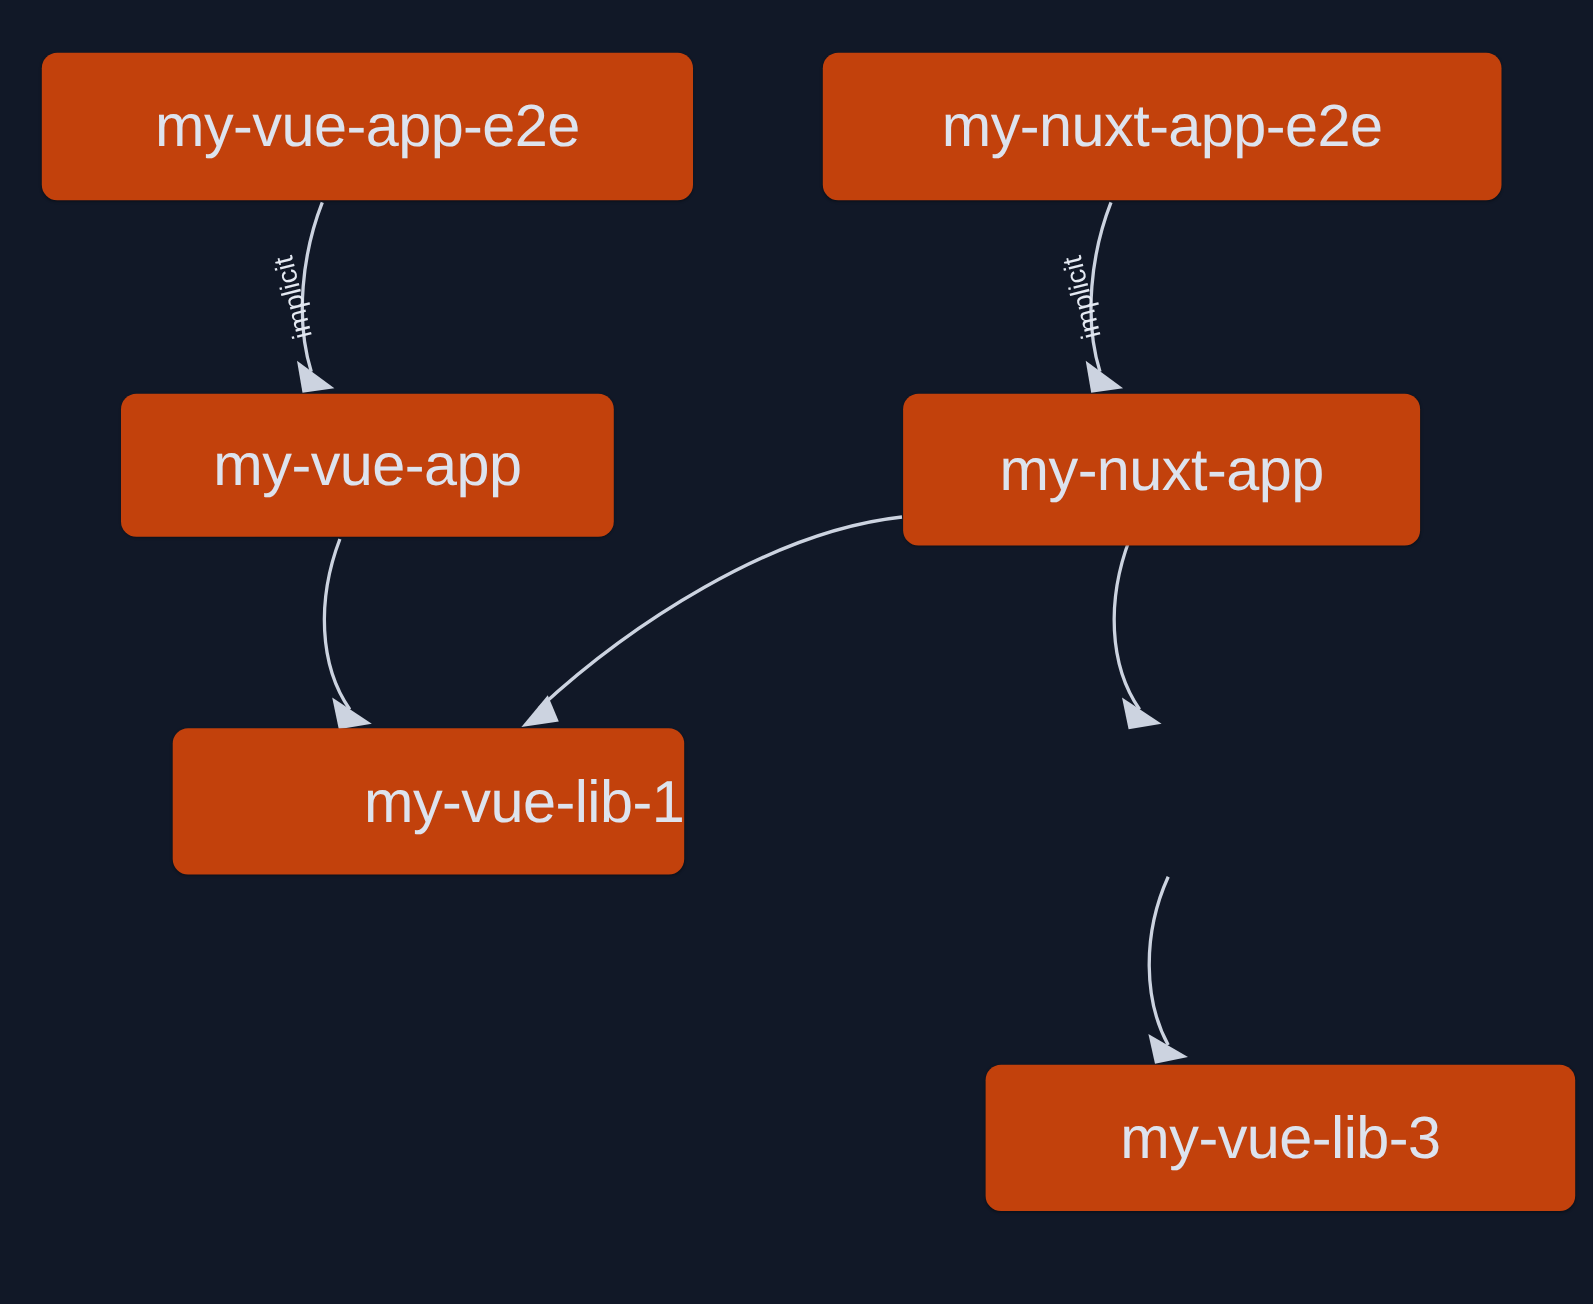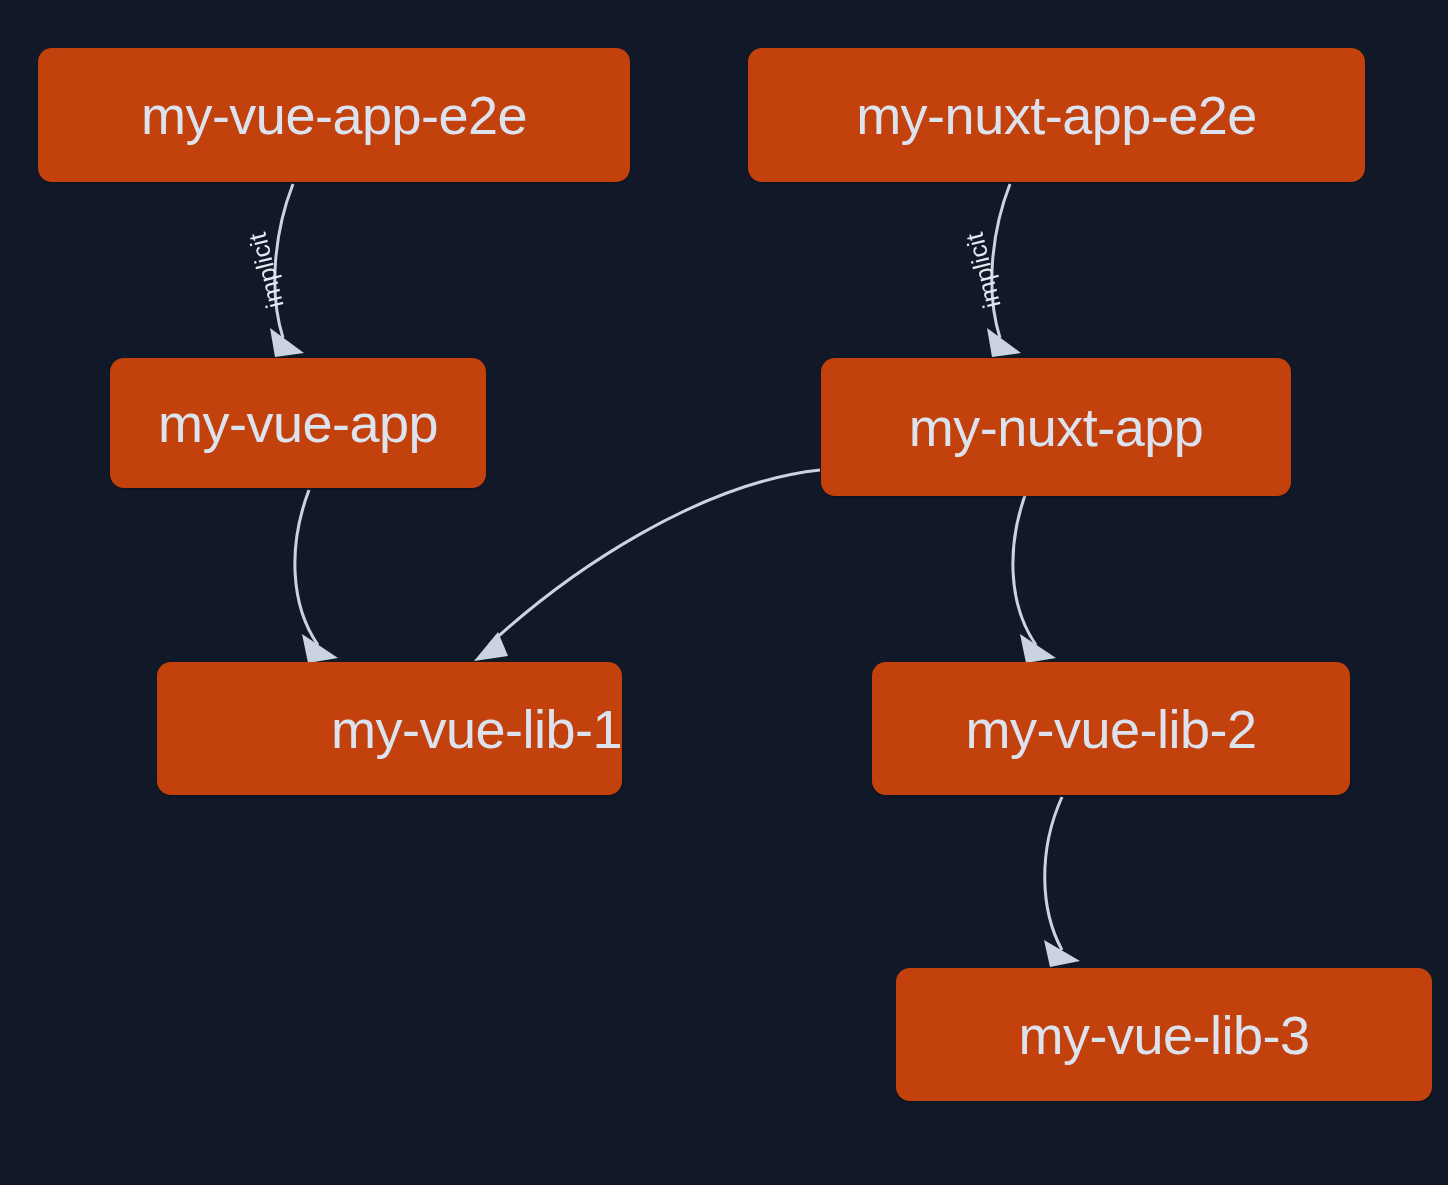--- a/index.html
+++ b/index.html
@@ -101,33 +101,30 @@
   </svg>
 
   <div class="graph-node" style="left:38px; top:48px; width:592px; height:134px;">
     <span class="node-label">my-vue-app-e2e</span>
   </div>
 
   <div class="graph-node" style="left:748px; top:48px; width:617px; height:134px;">
     <span class="node-label">my-nuxt-app-e2e</span>
   </div>
 
-  <div class="graph-node" style="left:110px; top:358px; width:376px; height:130px;">
+  <div class="graph-node" style="left:110px; top:358px; width:448px; height:130px;">
     <span class="node-label">my-vue-app</span>
   </div>
 
   <div class="graph-node" style="left:821px; top:358px; width:470px; height:138px;">
     <span class="node-label">my-nuxt-app</span>
   </div>
 
   <div class="graph-node" style="left:157px; top:662px; width:465px; height:133px;justify-content:flex-end;">
     <span class="node-label">my-vue-lib-1</span>
   </div>
 
-  <div class="graph-node" style="left:872px; top:662px; width:478px; height:133px;">
-    <span class="node-label">my-vue-lib-2</span>
-  </div>
 
   <div class="graph-node" style="left:896px; top:968px; width:536px; height:133px;">
     <span class="node-label">my-vue-lib-3</span>
   </div>
 
 </div>
 
 </body></html>

